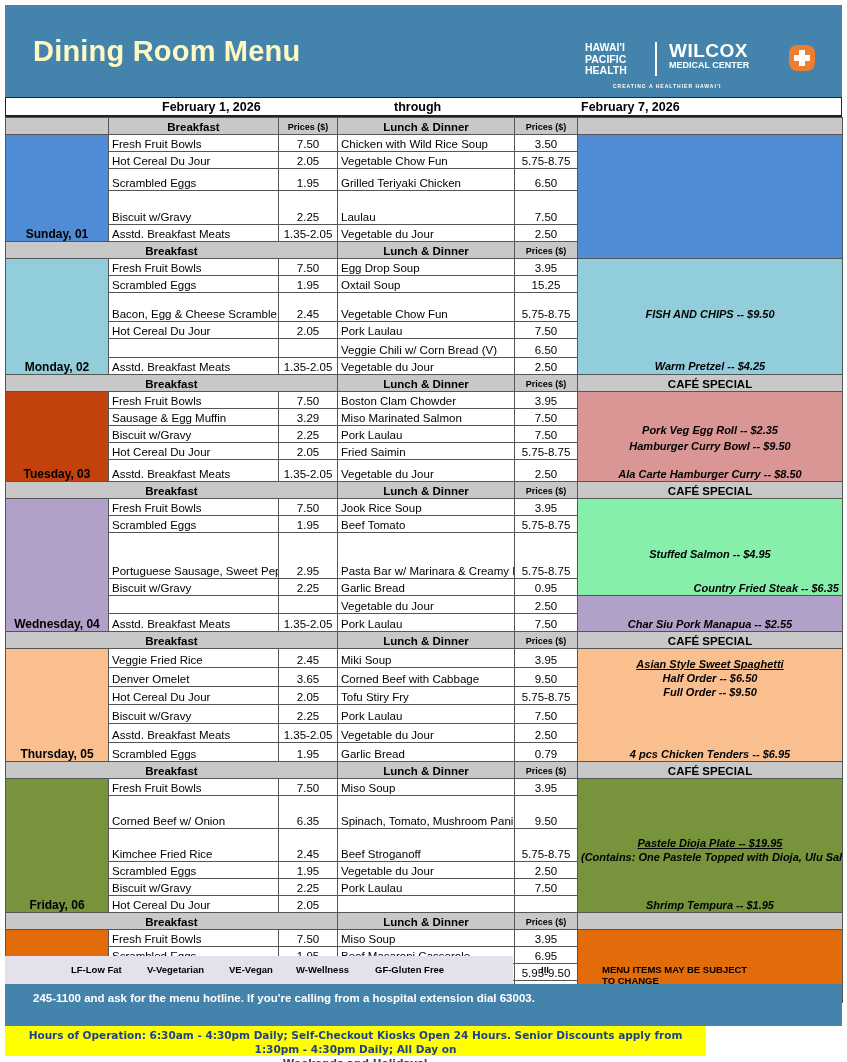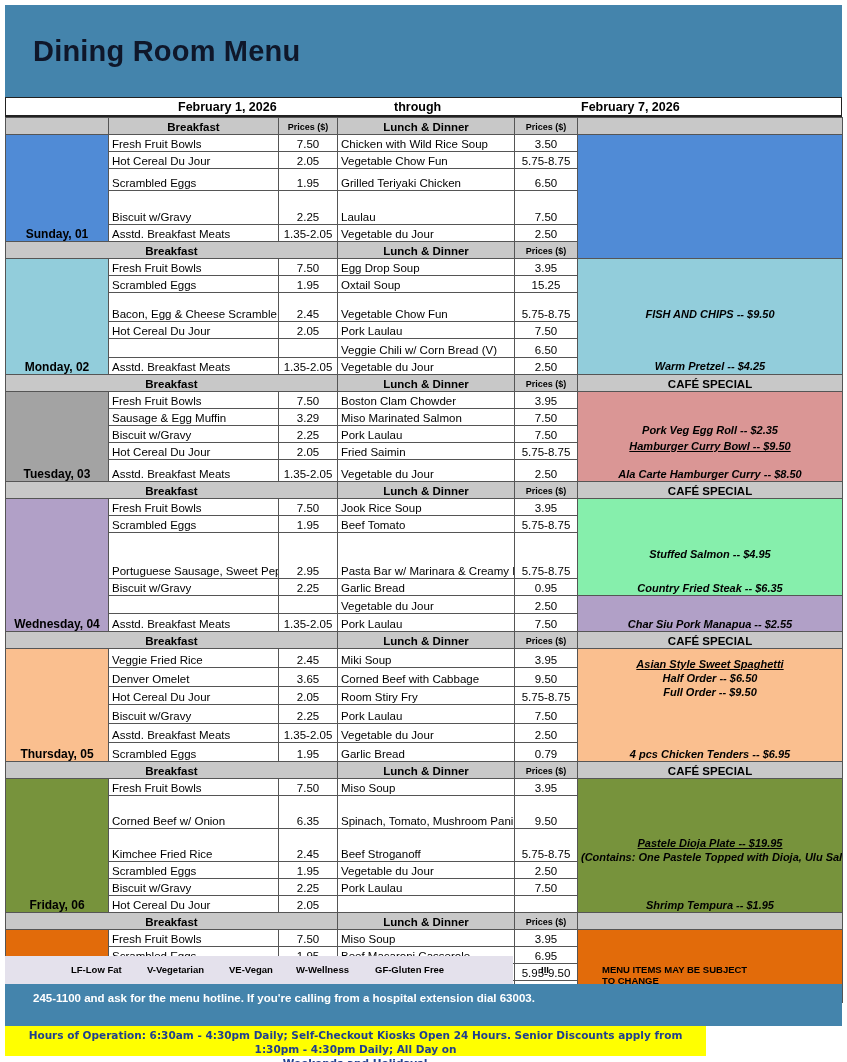--- a/index.html
+++ b/index.html
@@ -1,18 +1,18 @@
 <!DOCTYPE html>
 <html><head>
 <meta charset="utf-8">
 <style>
   * { box-sizing: border-box; margin: 0; padding: 0; }
   body { width: 847px; height: 1062px; background: #ffffff; font-family: "Liberation Sans", sans-serif; position: relative; overflow: hidden; }
   .header { position: absolute; left: 5px; top: 5px; width: 837px; height: 92px; background: #4484ac; }
-  .header .title { position: absolute; left: 28px; top: 30px; color: #0f172a; font-size: 29px; font-weight: bold; letter-spacing: 0.2px; }
+  .header .title { position: absolute; left: 28px; top: 30px; color: #fef9c3; font-size: 29px; font-weight: bold; letter-spacing: 0.2px; }
   .logo { position: absolute; left: 580px; top: 34px; width: 240px; height: 52px; color: #fff; }
   .logo .hph { position: absolute; left: 0; top: 3px; font-size: 10.5px; font-weight: bold; line-height: 11.5px; }
   .logo .sep { position: absolute; left: 70px; top: 3px; width: 2px; height: 34px; background: #fff; }
   .logo .wilcox { position: absolute; left: 84px; top: 2px; font-size: 19px; font-weight: bold; line-height: 20px; letter-spacing: 0.5px; }
   .logo .med { position: absolute; left: 84px; top: 21px; font-size: 9px; font-weight: bold; }
   .logo .tag { position: absolute; left: 28px; top: 44px; font-size: 5px; font-weight: bold; letter-spacing: 1px; }
   .logo .emblem { position: absolute; left: 204px; top: 6px; width: 26px; height: 26px; background: #ee7d2f; border-radius: 8px; }
   .logo .emblem .cross-v { position: absolute; left: 10px; top: 5px; width: 6px; height: 16px; background: #fff; }
   .logo .emblem .cross-h { position: absolute; left: 5px; top: 10px; width: 16px; height: 6px; background: #fff; }
 
@@ -35,24 +35,39 @@
   .legend .left span { position: absolute; top: 8px; }
   .legend .right span { position: absolute; top: 8px; }
   .hotline { position: absolute; left: 5px; top: 984px; width: 837px; height: 42px; background: #4484ac; color: #fff; font-size: 11.5px; font-weight: bold; padding: 7px 0 0 28px; line-height: 15px; }
   .hours { position: absolute; left: 5px; top: 1026px; width: 701px; height: 30px; background: #ffff00; color: #1f3f8f; font-size: 10.5px; font-weight: bold; text-align: center; line-height: 14px; padding-top: 2px; font-family: "DejaVu Sans", sans-serif; }
 </style>
 </head>
 <body>
 
 <div class="header">
   <div class="title">Dining Room Menu</div>
+  <div class="logo">
+    <div class="hph">
+      <div>HAWAI'I</div>
+      <div>PACIFIC</div>
+      <div>HEALTH</div>
+    </div>
+    <div class="sep"></div>
+    <div class="wilcox">WILCOX</div>
+    <div class="med">MEDICAL CENTER</div>
+    <div class="tag">CREATING  A  HEALTHIER  HAWAI'I</div>
+    <div class="emblem">
+        <div class="cross-v"></div>
+        <div class="cross-h"></div>
+      </div>
+  </div>
 </div>
 
 <div class="daterow">
-  <span style="left:172px">February 1, 2026</span>
+  <span style="left:156px">February 1, 2026</span>
   <span style="left:388px">through</span>
   <span style="left:575px">February 7, 2026</span>
 </div>
 
 <table class="menu" id="menu">
   <colgroup>
     <col style="width:103px">
       <col style="width:170px">
       <col style="width:59px">
       <col style="width:177px">
@@ -147,28 +162,28 @@
         <td class="item">Vegetable du Jour</td>
         <td class="price">2.50</td>
       </tr>
       <tr style="height:17px">
         <td class="hdr" colspan="3">Breakfast</td>
         <td class="hdr">Lunch &amp; Dinner</td>
         <td class="hdr sm">Prices ($)</td>
         <td class="hdr">CAFÉ SPECIAL</td>
       </tr>
       <tr style="height:17px">
-        <td class="day" rowspan="5" style="background: #a3a3a3;">Tuesday, 03</td>
+        <td class="day" rowspan="5" style="background: #c2410c;">Tuesday, 03</td>
         <td class="item">Fresh Fruit Bowls</td>
         <td class="price">7.50</td>
         <td class="item">Boston Clam Chowder</td>
         <td class="price">3.95</td>
         <td class="spec" rowspan="5" style="background: rgb(218, 150, 149);">
           <div style="padding-top: 0px;">Pork Veg Egg Roll -- $2.35</div>
-          <div style="padding-top: 2px; text-decoration: underline;">Hamburger Curry Bowl -- $9.50</div>
+          <div style="padding-top: 2px;">Hamburger Curry Bowl -- $9.50</div>
           <div style="padding-top: 14px;">Ala Carte Hamburger Curry -- $8.50</div>
         </td>
       </tr>
       <tr style="height:17px">
         <td class="item">Sausage &amp; Egg Muffin</td>
         <td class="price">3.29</td>
         <td class="item">Miso Marinated Salmon</td>
         <td class="price">7.50</td>
       </tr>
       <tr style="height:17px">
@@ -196,21 +211,21 @@
         <td class="hdr">CAFÉ SPECIAL</td>
       </tr>
       <tr style="height:17px">
         <td class="day" rowspan="6" style="background: rgb(177, 160, 199);">Wednesday, 04</td>
         <td class="item">Fresh Fruit Bowls</td>
         <td class="price">7.50</td>
         <td class="item">Jook Rice Soup</td>
         <td class="price">3.95</td>
         <td class="spec" rowspan="4" style="background: #86efac;">
           <div style="padding-top: 26px;">Stuffed Salmon -- $4.95</div>
-          <div style="padding-top: 20px;">Country Fried Steak -- $6.35</div>
+          <div style="padding-top: 20px; text-align: right;">Country Fried Steak -- $6.35</div>
         </td>
       </tr>
       <tr style="height:17px">
         <td class="item">Scrambled Eggs</td>
         <td class="price">1.95</td>
         <td class="item">Beef Tomato</td>
         <td class="price">5.75-8.75</td>
       </tr>
       <tr style="height:46px">
         <td class="item wrap">Portuguese Sausage, Sweet Pepper, Scallion &amp; Cheese Scramble</td>
@@ -260,21 +275,21 @@
       </tr>
       <tr style="height:17px">
         <td class="item">Denver Omelet</td>
         <td class="price">3.65</td>
         <td class="item">Corned Beef with Cabbage</td>
         <td class="price">9.50</td>
       </tr>
       <tr style="height:17px">
         <td class="item">Hot Cereal Du Jour</td>
         <td class="price">2.05</td>
-        <td class="item">Room Stiry Fry</td>
+        <td class="item">Tofu Stiry Fry</td>
         <td class="price">5.75-8.75</td>
       </tr>
       <tr style="height:17px">
         <td class="item">Biscuit w/Gravy</td>
         <td class="price">2.25</td>
         <td class="item">Pork Laulau</td>
         <td class="price">7.50</td>
       </tr>
       <tr style="height:17px">
         <td class="item">Asstd. Breakfast Meats</td>

